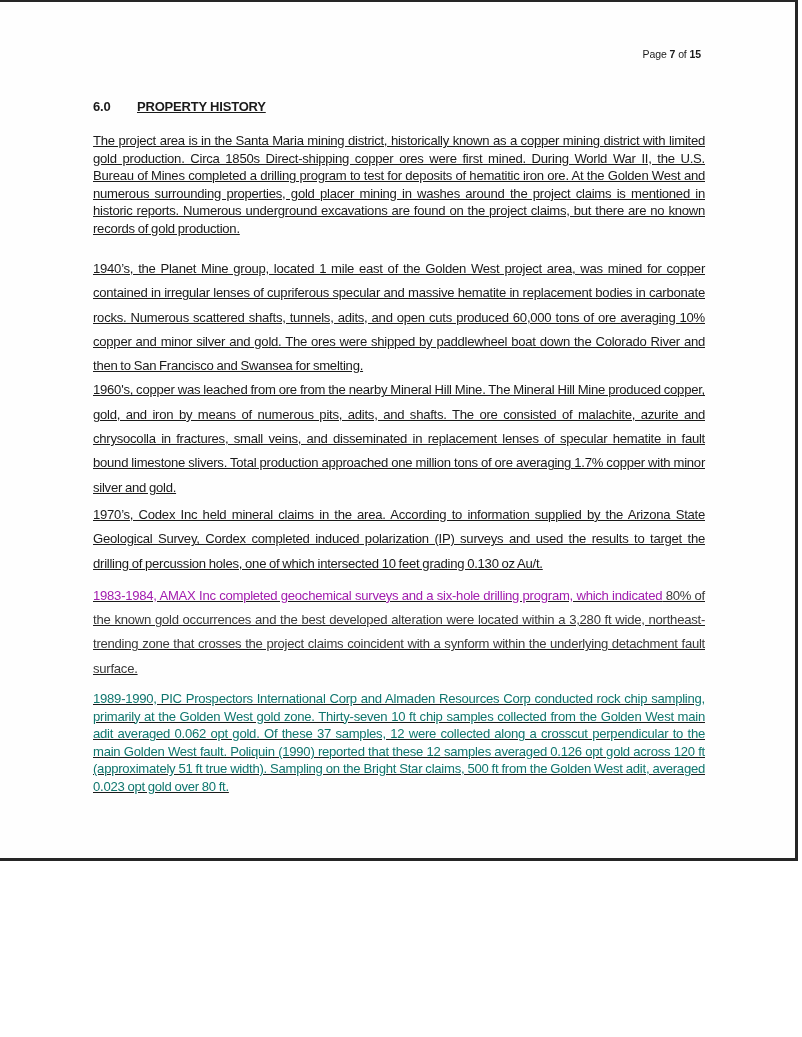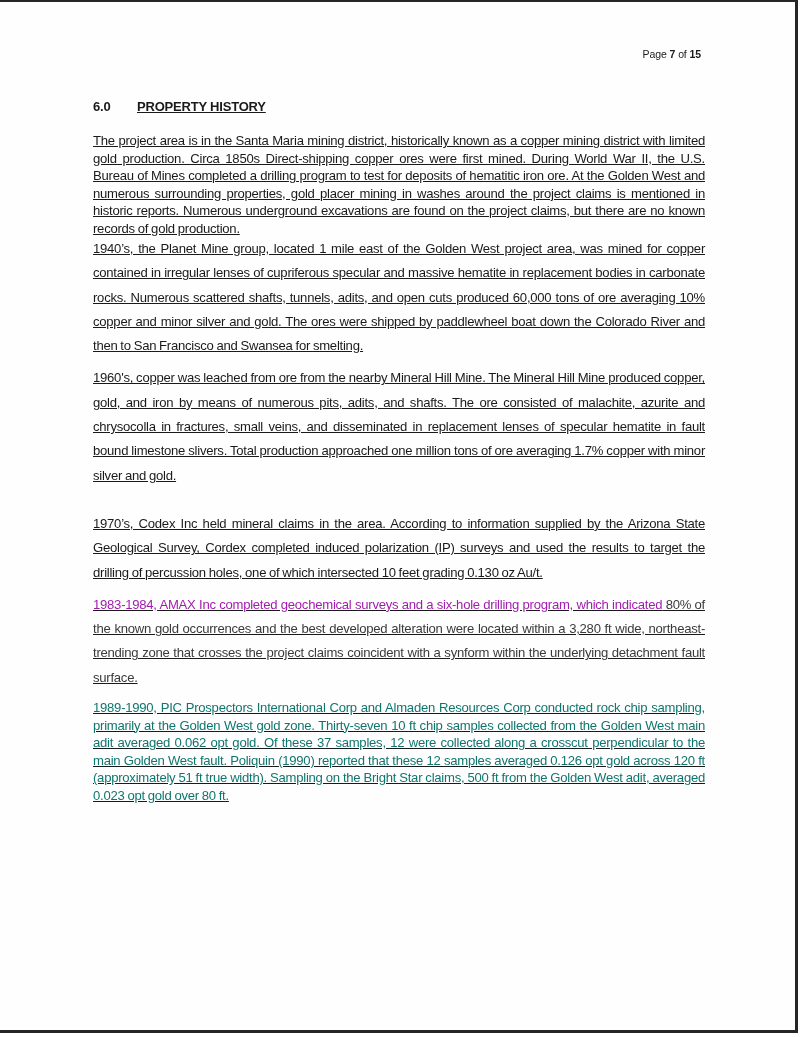--- a/index.html
+++ b/index.html
@@ -1,19 +1,19 @@
 <!DOCTYPE html>
 <html><head>
 <meta charset="utf-8">
 <style>
   html, body { margin: 0; padding: 0; background: #ffffff; }
   body { width: 802px; height: 1037px; overflow: hidden; position: relative; }
   .page {
     position: absolute; left: 0; top: 0;
-    width: 798px; height: 1033px;
+    width: 798px; height: 861px;
     background: #fefefe;
     border-top: 2px solid #262626;
     border-right: 3px solid #262626;
     border-bottom: 3px solid #262626;
     box-sizing: border-box;
     font-family: "Liberation Sans", sans-serif;
     color: #1a1a1a;
   }
   .page-num {
     position: absolute; right: 94px; top: 46px;
@@ -28,23 +28,23 @@
     letter-spacing: -0.2px;
   }
   .heading .num { display: inline-block; width: 44px; }
   p {
     margin: 0; text-align: justify; font-size: 13.1px; letter-spacing: -0.25px;
     word-spacing: -0.5px;
   }
   .tight { line-height: 17.5px; }
   .loose { line-height: 24.3px; }
   .p1 { margin-top: 16px; }
-  .p2 { }
-  .p3 { margin-top: 8px; }
-  .p4 { margin-top: 24px; }
+  .p2 { margin-top: 20px; }
+  .p3 { margin-top: 0; }
+  .p4 { margin-top: 3px; }
   .p5 { margin-top: 8px; color: #3a3a3a; }
   .p5 .lead { color: #a21caf; }
   .p6 { margin-top: 9px; color: #0f766e; }
   .p7 { margin-top: 18px; color: #3a3a3a; }
 </style>
 </head>
 <body>
 
 <div class="page">
   <div class="page-num">

